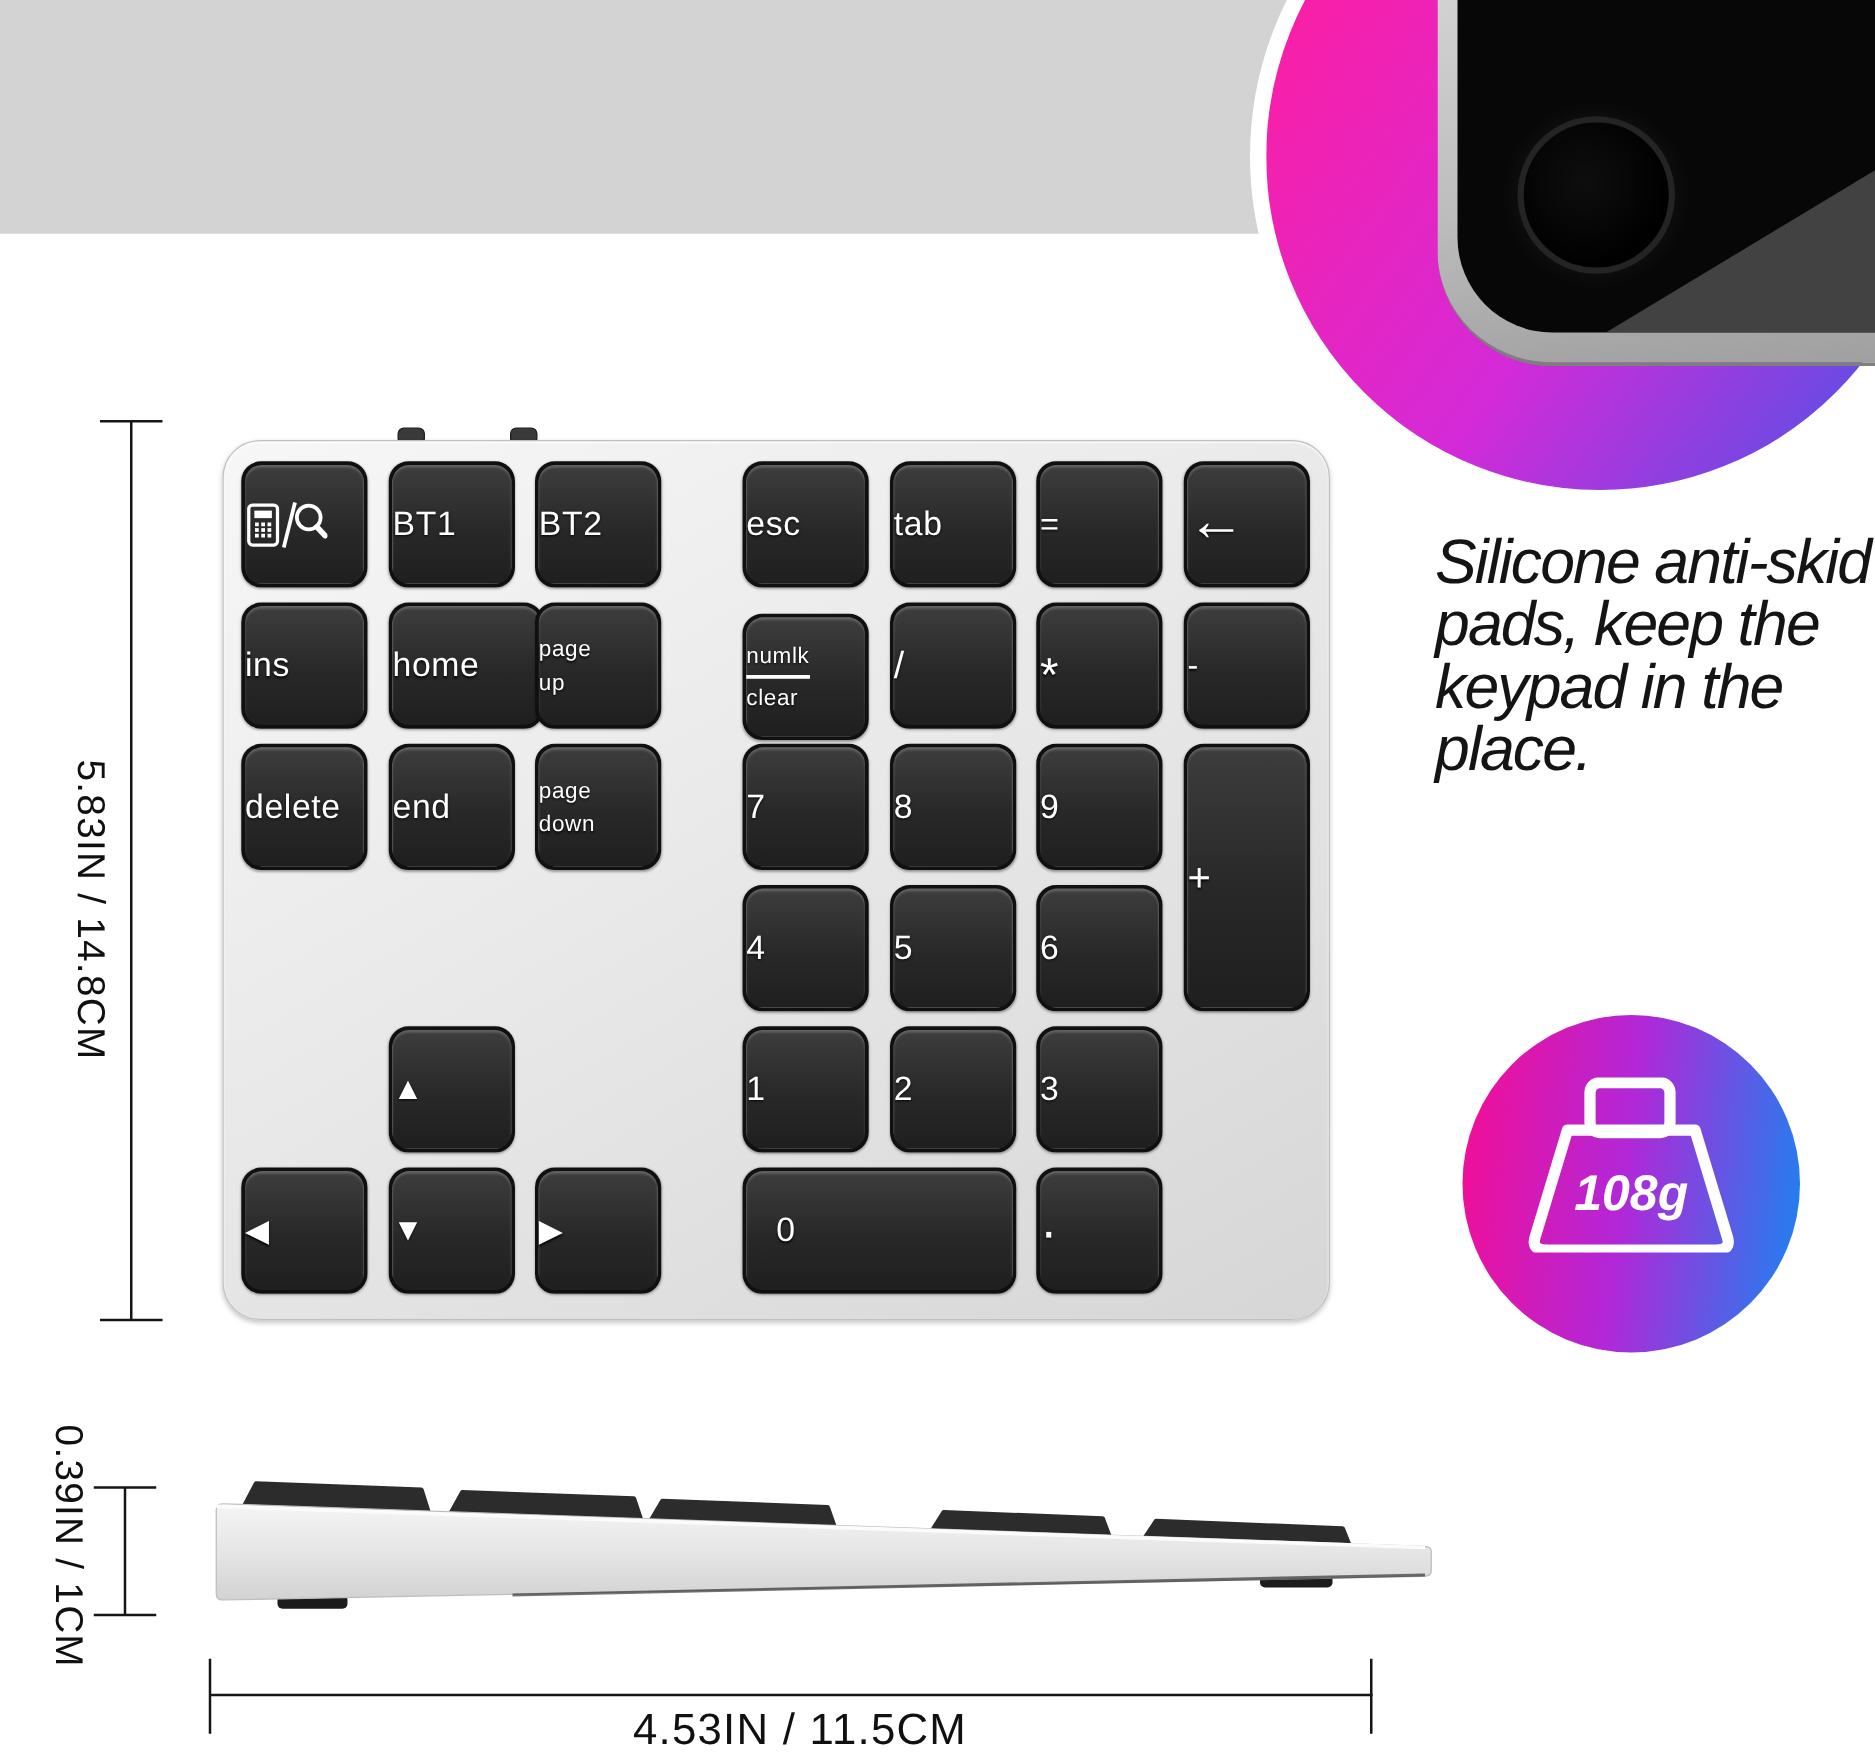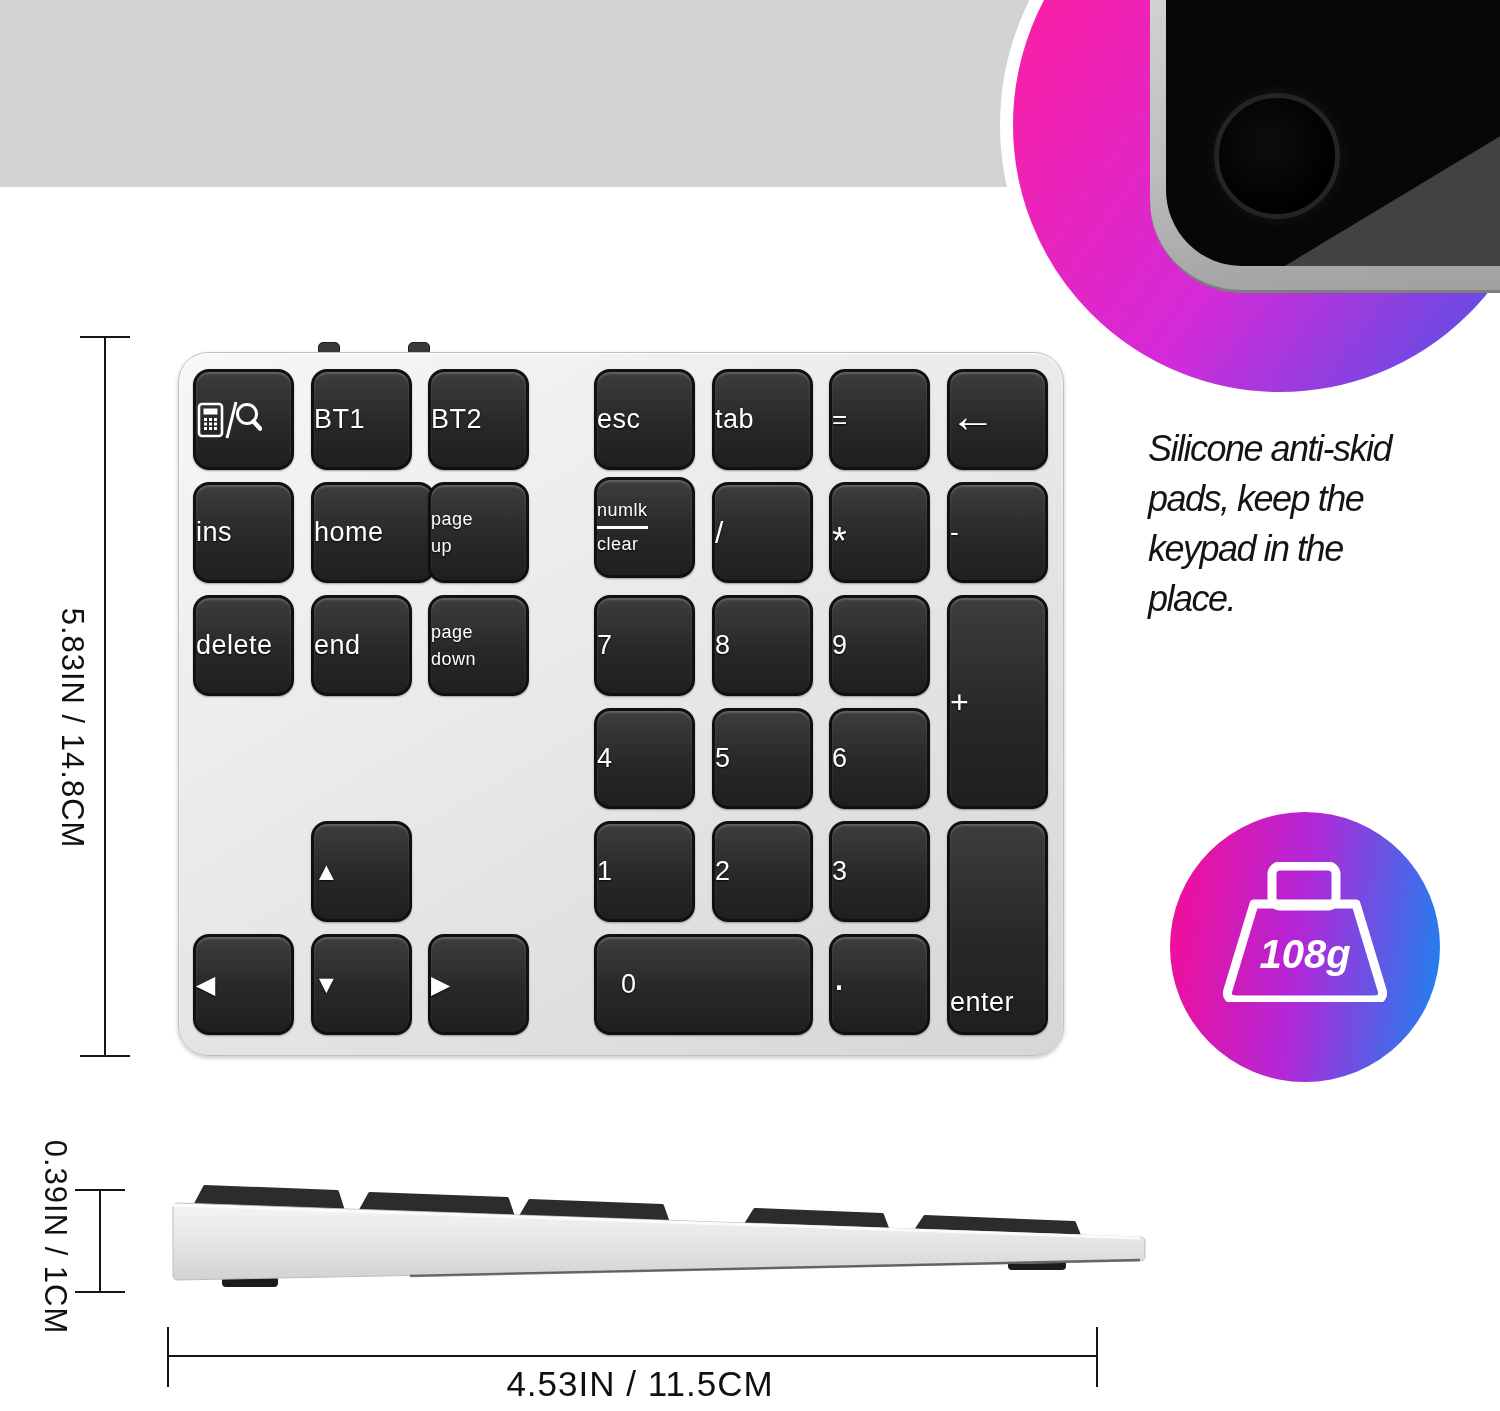--- a/index.html
+++ b/index.html
@@ -52,21 +52,21 @@
   .dim-line-v{position:absolute;width:2px;background:#151515;}
   .dim-line-h{position:absolute;height:2px;background:#151515;}
   .dim-cap-h{position:absolute;height:2px;width:50px;background:#151515;}
   .dim-cap-v{position:absolute;width:2px;height:60px;background:#151515;}
   .dim-label{position:absolute;font-size:31px;color:#101010;white-space:nowrap;letter-spacing:1px;}
   .rot{transform:translate(-50%,-50%) rotate(90deg);}
   .dim-label-w{position:absolute;font-size:35px;color:#101010;white-space:nowrap;letter-spacing:1px;
                transform:translateX(-50%);}
 
   
-  .feature-text{position:absolute;left:1148px;top:424px;width:352px;font-size:36px;font-style:italic;
+  .feature-text{position:absolute;left:1148px;top:424px;width:352px;font-size:50px;font-style:italic;
                 line-height:50px;color:#141414;white-space:pre-line;letter-spacing:-1.5px;}
   .badge{position:absolute;left:1170px;top:812px;width:270px;height:270px;border-radius:50%;z-index:2;font-weight:bold;}
   .badge svg{position:absolute;left:42px;top:50px;}
   .badge-text{font-family:"Liberation Sans","DejaVu Sans",sans-serif;font-style:italic;font-size:40px;fill:#ffffff;}
 
   
   .side-view{position:absolute;left:150px;top:1175px;}
 </style>
 </head>
 <body>
@@ -129,21 +129,21 @@
       <div class="key" style="left: 14px; top: 129px; width: 101px; height: 101px;">
         <span>ins</span>
       </div>
       <div class="key" style="left: 132px; top: 129px; width: 124px; height: 101px;">
         <span>home</span>
       </div>
       <div class="key" style="left: 249px; top: 129px; width: 101px; height: 101px;">
         <span class="ln">page</span>
         <span class="ln">up</span>
       </div>
-      <div class="key" style="left: 415px; top: 124px; width: 101px; height: 101px;">
+      <div class="key" style="left: 415px; top: 138px; width: 101px; height: 101px;">
         <span class="ln underlined">numlk</span>
         <span class="ln">clear</span>
       </div>
       <div class="key slash" style="left: 533px; top: 129px; width: 101px; height: 101px;">
         <span>/</span>
       </div>
       <div class="key star" style="left: 650px; top: 129px; width: 101px; height: 101px;">
         <span>*</span>
       </div>
       <div class="key sm" style="left: 768px; top: 129px; width: 101px; height: 101px;">
@@ -184,23 +184,20 @@
         <span class="glyph">▲</span>
       </div>
       <div class="key" style="left: 415px; top: 468px; width: 101px; height: 101px;">
         <span>1</span>
       </div>
       <div class="key" style="left: 533px; top: 468px; width: 101px; height: 101px;">
         <span>2</span>
       </div>
       <div class="key" style="left: 650px; top: 468px; width: 101px; height: 101px;">
         <span>3</span>
-      </div>
-      <div class="key bottom" style="left: 768px; top: 468px; width: 101px; height: 214px;">
-        <span>enter</span>
       </div>
       <div class="key" style="left: 14px; top: 581px; width: 101px; height: 101px;">
         <span class="glyph">◀</span>
       </div>
       <div class="key" style="left: 132px; top: 581px; width: 101px; height: 101px;">
         <span class="glyph">▼</span>
       </div>
       <div class="key" style="left: 249px; top: 581px; width: 101px; height: 101px;">
         <span class="glyph">▶</span>
       </div>

